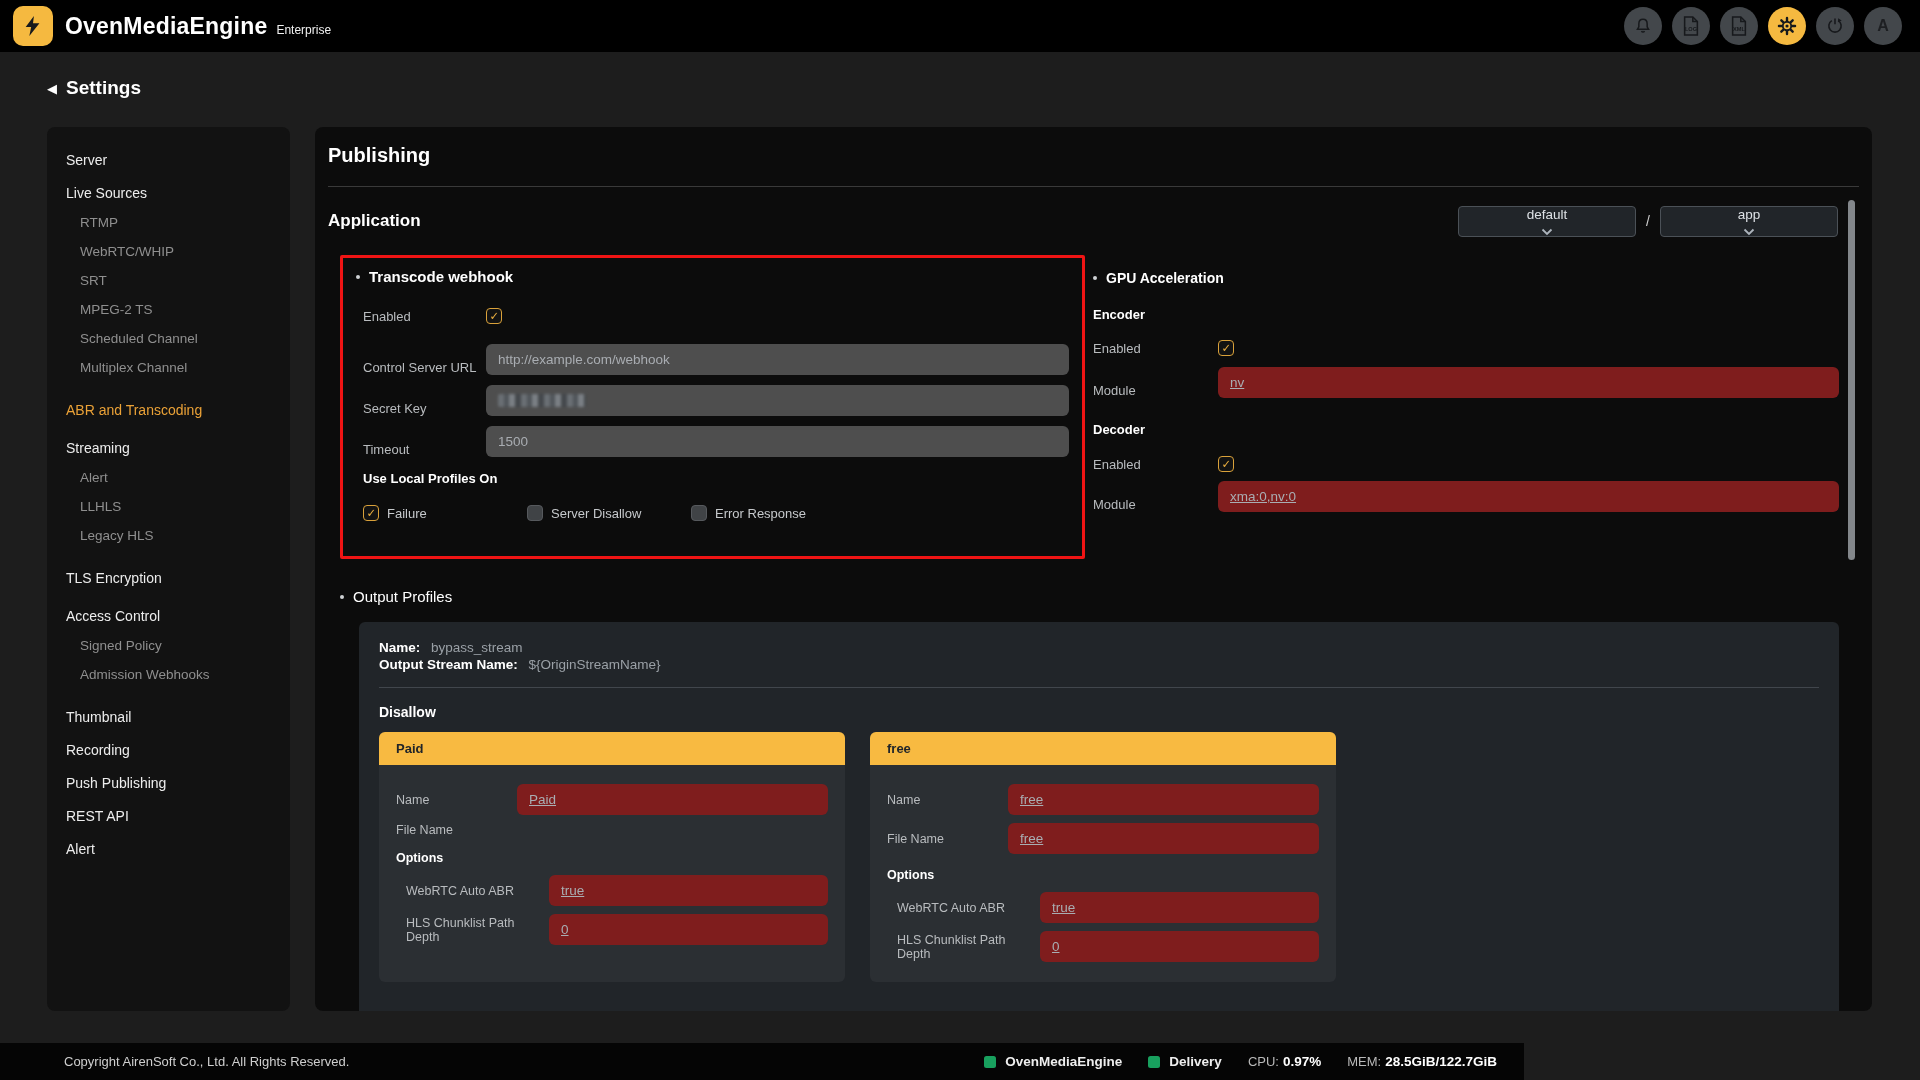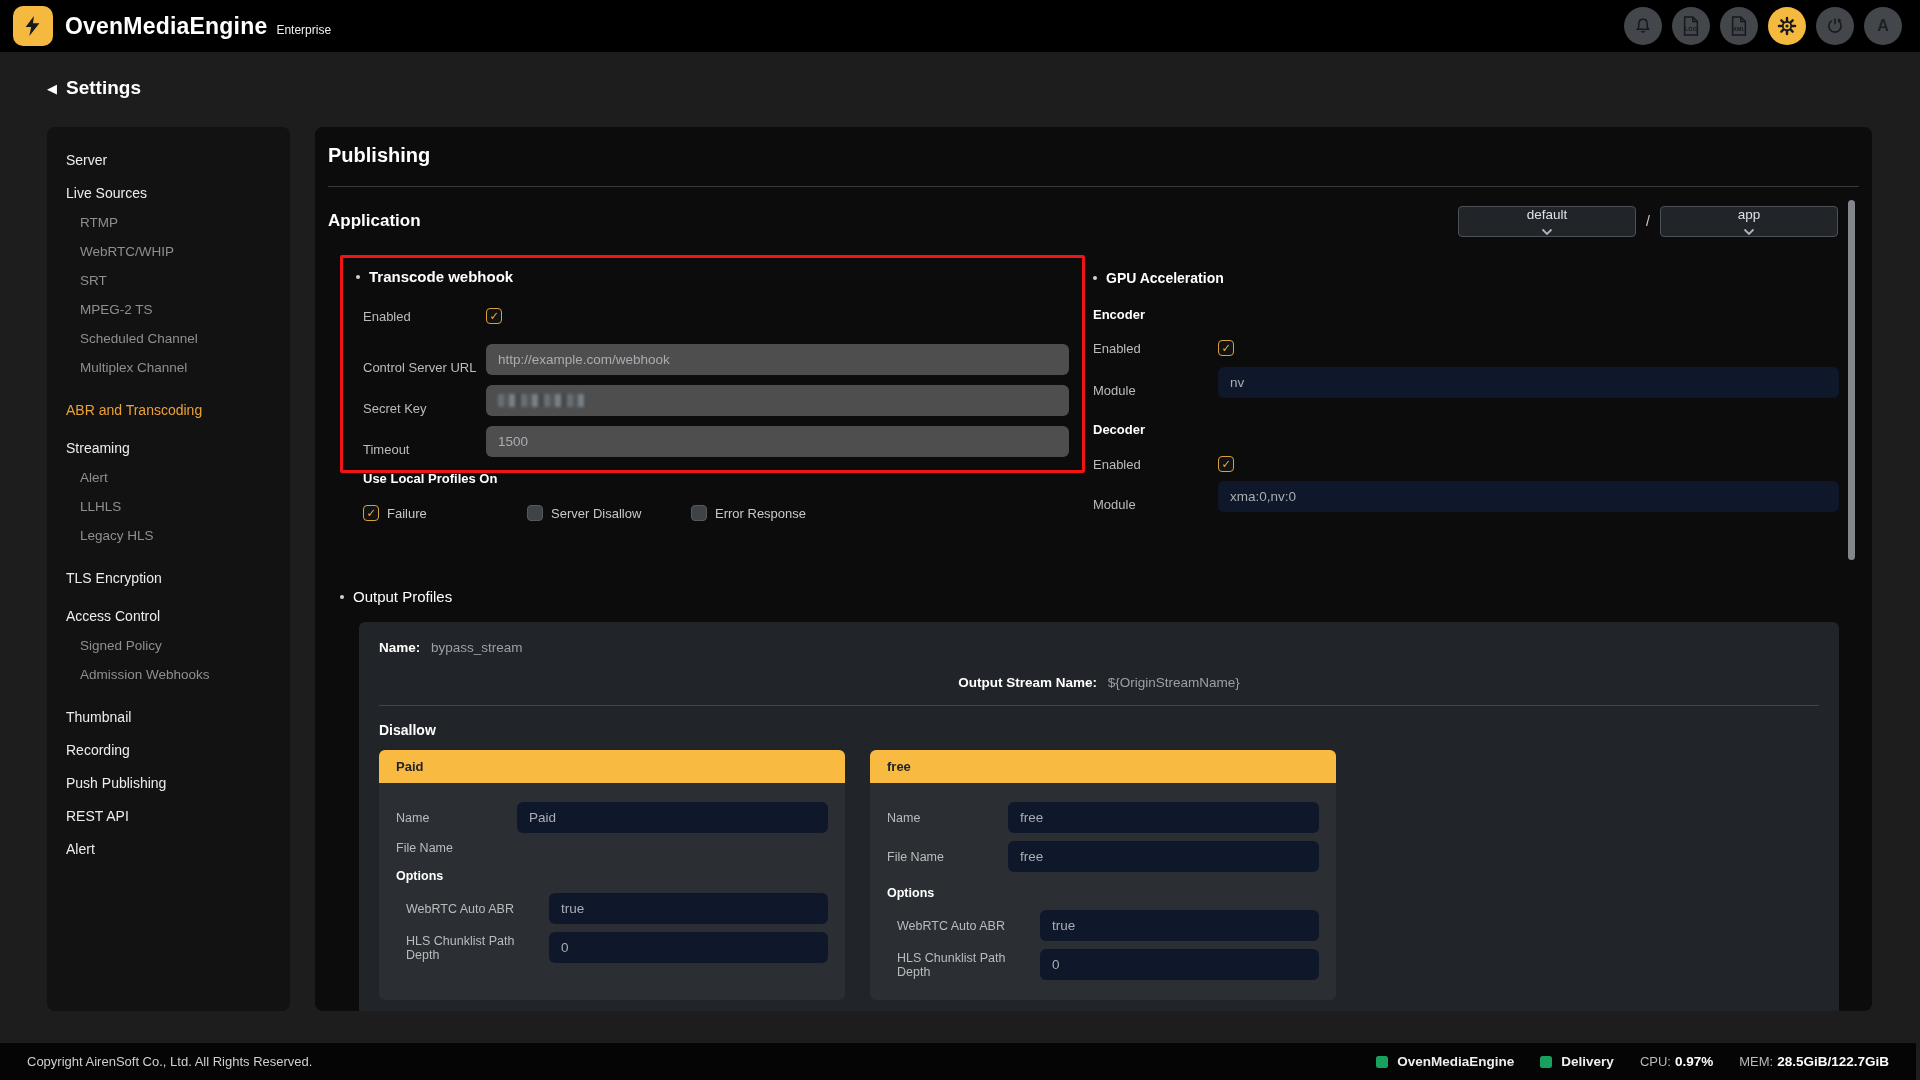--- a/index.html
+++ b/index.html
@@ -45,21 +45,21 @@
   .selects { display:flex; align-items:center; gap:10px; }
   .sel { width:178px; height:31px; background:#212529; border:1px solid #4b5157; border-radius:4px;
     display:flex; align-items:center; justify-content:space-between; padding:0 11px;
     color:#dde1e5; font-size:13.5px; cursor:pointer;flex-direction:column; }
   .sel-sep { color:#cfcfcf; font-size:14px; }
 
   .bullet::before { content:""; display:inline-block; width:4px; height:4px; border-radius:50%;
     background:#cfd2d5; margin-right:9px; vertical-align:3px; }
 
   
-  .redbox { position:absolute; left:25px; top:128px; width:745px; height:218px;
+  .redbox { position:absolute; left:25px; top:128px; width:745px; height:304px;
     border:3px solid #f01414; border-radius:2px; }
   .wh-title { margin:10px 0 0 13px; color:#fff; font-size:15px; font-weight:600; }
   .wh-body { margin:0 13px 0 20px; }
   .field-row { display:flex; align-items:flex-end; }
   .field-label { width:123px; flex-shrink:0; font-size:13px; color:#b9bcbf; }
   .tf { height:31px; background:#4e4e4e; border:none; outline:none; border-radius:6px;
     color:#a9adb2; font-size:13.5px; padding:0 12px; flex:1; display:flex; align-items:center; }
   .cbx { width:16px; height:16px; border-radius:4px; background:#404346; border:1px solid #56595d;
     position:relative; cursor:pointer; flex-shrink:0; }
   .cbx.on { background:#121212; border:1.5px solid #d9a13a; }
@@ -70,21 +70,21 @@
     filter:blur(1.6px); }
   .sub-bold { color:#fff; font-size:13px; font-weight:bold; }
   .cb-row { display:flex; }
   .cb-item { display:flex; align-items:center; gap:8px; width:164px; }
   .cb-item .cb-label { font-size:13px; color:#c6c9cc; }
 
   
   .gpu { position:absolute; left:778px; top:128px; width:746px; }
   .gpu-title { margin-top:15px; color:#fff; font-size:14px; font-weight:bold; }
   .gpu .field-label { width:125px; }
-  .tf2 { background:#0f172a; }
+  .tf2 { background:#7f1d1d;text-decoration:underline; }
 
   
   .op-title { position:absolute; left:25px; top:461px; color:#fff; font-size:15px; }
   .op-card { position:absolute; left:44px; top:495px; right:33px; height:440px;
     background:#212529; border-radius:6px; padding:18px 20px 0 20px; }
   .kv { font-size:13.5px; }
   .kv .k { color:#fff; font-weight:bold; }
   .kv .v { color:#9aa0a6; margin-left:7px; }
   .op-divider { border-top:1px solid #41464c; margin-top:15px; }
   .playlists-label { margin-top:16px; color:#fff; font-size:14px; font-weight:bold; }
@@ -96,22 +96,22 @@
   .pl-row { display:flex; align-items:center; }
   .pl-row .field-label { width:121px; font-size:12.5px; }
   .pl-opt { margin-left:10px; }
   .pl-opt .field-label { width:143px; }
   .pl-options-label { margin-top:14px; color:#fff; font-size:12.5px; font-weight:bold; }
 
   .scroll-thumb { position:absolute; right:17px; top:73px; width:7px; height:360px;
     background:#83878b; border-radius:4px; cursor:pointer; }
 
   
-  .footer { position:absolute; left:0; top:1043px; width:1916px; height:37px; background:#050505;
-    display:flex; align-items:center; }
+  .footer { position:absolute; left:0; top:1043px; width:1524px; height:37px; background:#050505;
+    display:flex; align-items:center;padding-left:37px; }
   .copyright { margin-left:27px; color:#cfcfcf; font-size:13px; }
   .footer-right { position:absolute; right:27px; display:flex; align-items:center; gap:26px; }
   .status-item { display:flex; align-items:center; gap:9px; }
   .sq { width:12px; height:12px; background:#18a05e; border-radius:2.5px; }
   .status-label { color:#eee; font-size:13.5px; font-weight:bold; }
   .metric { color:#b9b9b9; font-size:13px; }
   .metric b { color:#fff; font-size:13.5px; margin-left:4px; }
 </style>
 </head>
 <body>
@@ -290,21 +290,21 @@
         <input class="tf tf2" type="text" value="xma:0,nv:0" style="">
       </div>
     </div>
 
     <div class="op-title bullet">Output Profiles</div>
     <div class="op-card">
       <div class="kv">
         <span class="k">Name:</span>
         <span class="v">bypass_stream</span>
       </div>
-      <div class="kv" style="margin-top:20px;text-align:center;">
+      <div class="kv" style="margin-top:2px;">
         <span class="k">Output Stream Name:</span>
         <span class="v">${OriginStreamName}</span>
       </div>
       <div class="op-divider"></div>
       <div class="playlists-label">Disallow</div>
 
       <div class="pl-wrap">
 
         <div class="pl-card">
           <div class="pl-head">Paid</div>

